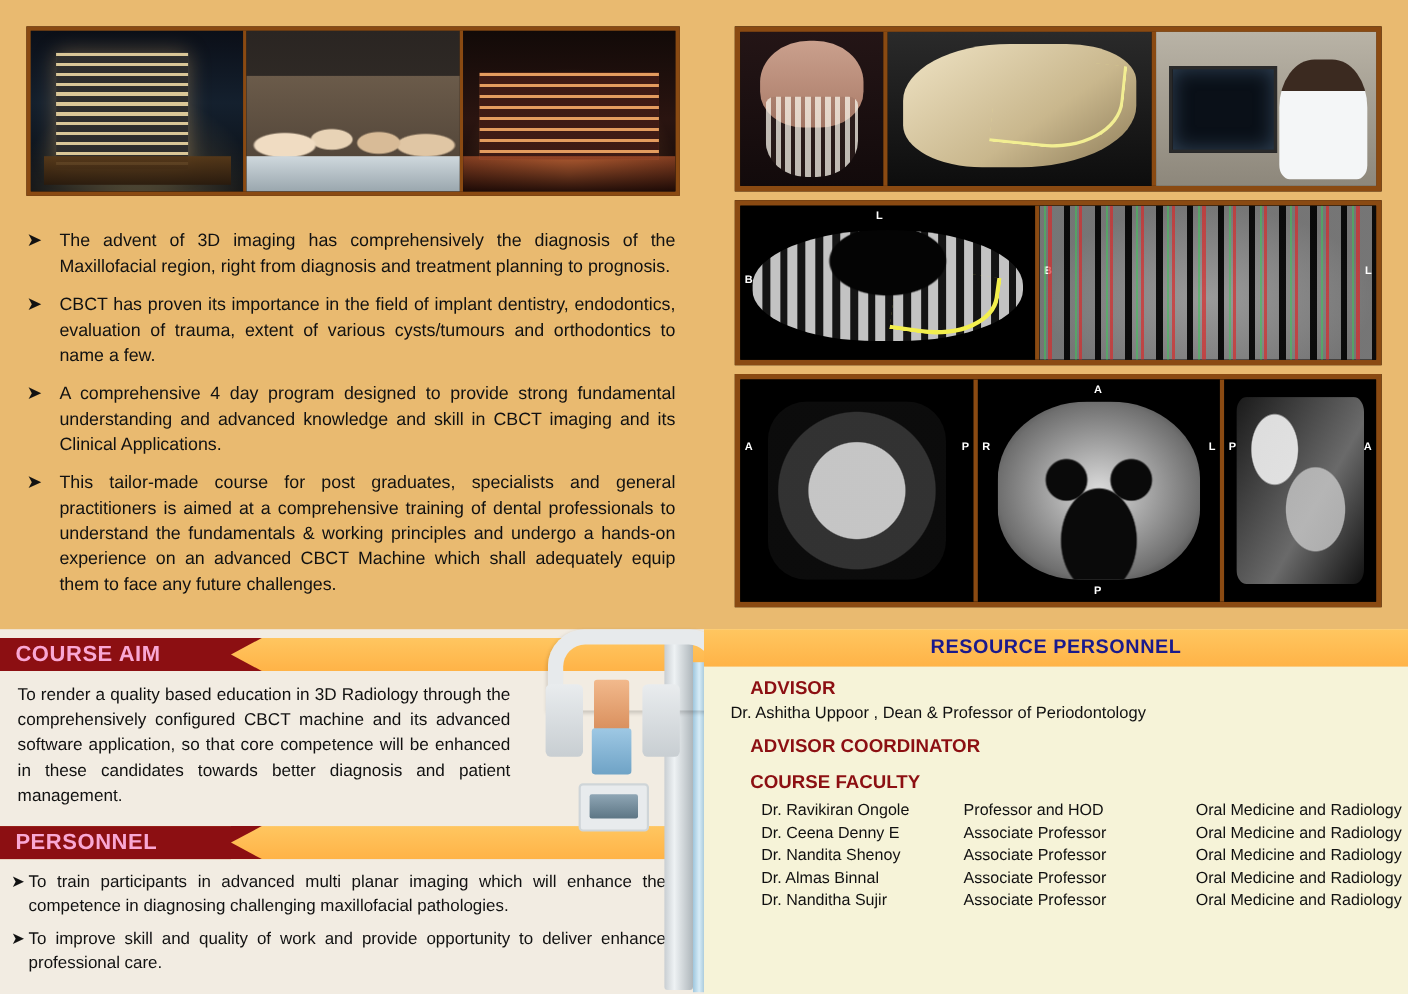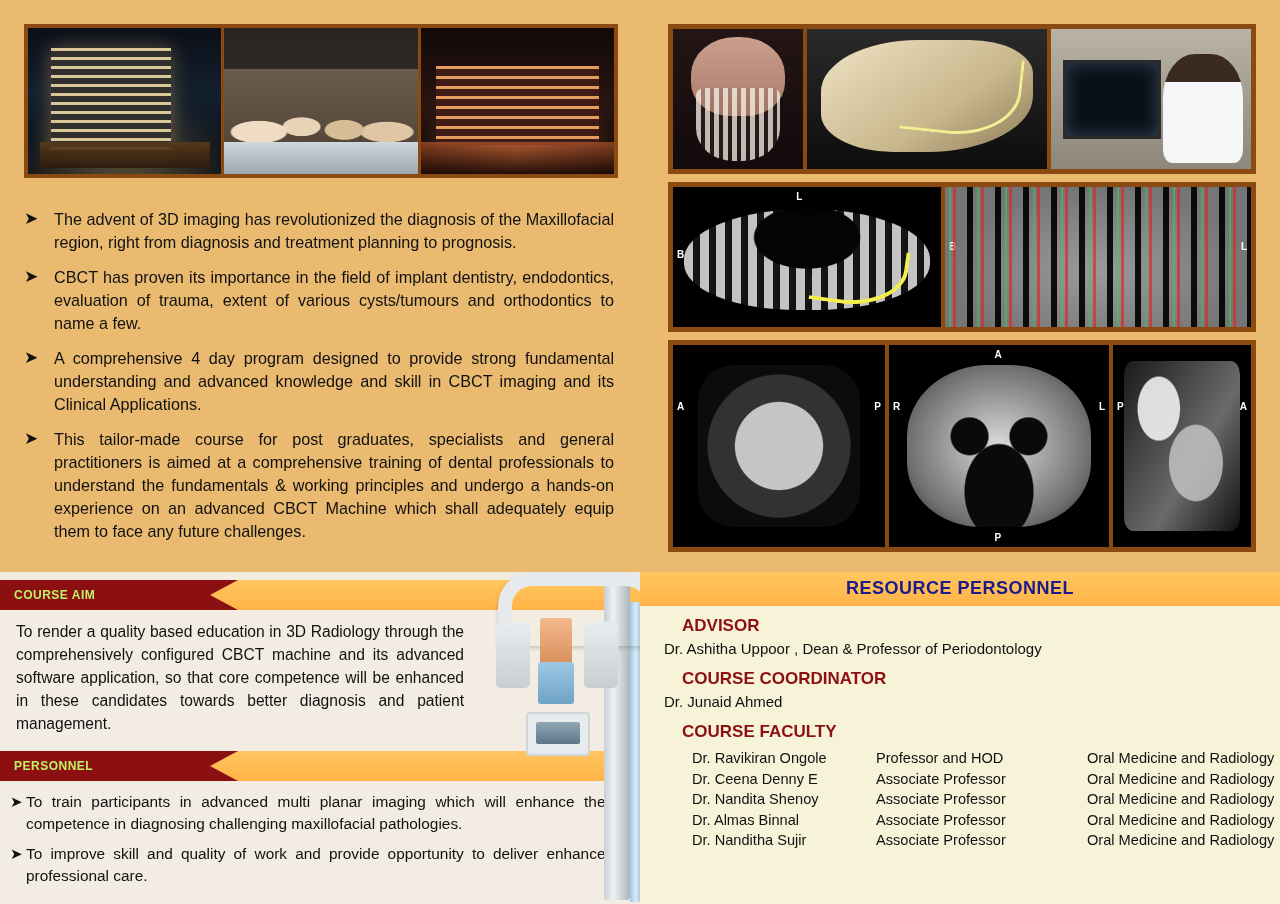--- a/index.html
+++ b/index.html
@@ -246,21 +246,21 @@
     background:#f6f3d8;
   }
   .banner{
     position:relative;height:30px;
     background:linear-gradient(#ffc660,#ffb347);
     display:flex;align-items:center;
   }
   .ribbon{
     position:relative;height:30px;min-width:170px;
     background:#8c0f12;
-    color:#bef264;font-weight:bold;font-size:12px;letter-spacing:.5px;
+    color:#f9a8d4;font-weight:bold;font-size:20px;letter-spacing:.5px;
     display:flex;align-items:center;padding-left:14px;padding-right:26px;
   }
   .ribbon::after{
     content:"";position:absolute;right:-28px;top:0;
     border-top:15px solid #8c0f12;
     border-bottom:15px solid #8c0f12;
     border-right:28px solid transparent;
   }
   .aim-banner{margin-top:8px;}
   .aim-text{
@@ -353,21 +353,21 @@
     <div class="left-col">
       <div class="photo-strip">
         <div class="photo ph-building1"></div>
         <div class="photo ph-students"></div>
         <div class="photo ph-building2"></div>
       </div>
 
       <div class="bullets">
         <div class="bullet">
           <div class="arrow">➤</div>
-          <div class="btext">The advent of 3D imaging has revolutionized the diagnosis of the Maxillofacial region, right from diagnosis and treatment planning to prognosis.</div>
+          <div class="btext">The advent of 3D imaging has comprehensively the diagnosis of the Maxillofacial region, right from diagnosis and treatment planning to prognosis.</div>
         </div>
         <div class="bullet">
           <div class="arrow">➤</div>
           <div class="btext">CBCT has proven its importance in the field of implant dentistry, endodontics, evaluation of trauma, extent of various cysts/tumours and orthodontics to name a few.</div>
         </div>
         <div class="bullet">
           <div class="arrow">➤</div>
           <div class="btext">A comprehensive 4 day program designed to provide strong fundamental understanding and advanced knowledge and skill in CBCT  imaging and its Clinical Applications.</div>
         </div>
         <div class="bullet">
@@ -449,22 +449,21 @@
         </div>
       </div>
     </div>
 
     <div class="br">
       <div class="rp-title">RESOURCE PERSONNEL</div>
 
       <div class="sect-head">ADVISOR</div>
       <div class="sect-line">Dr. Ashitha Uppoor , Dean &amp; Professor of Periodontology</div>
 
-      <div class="sect-head">COURSE COORDINATOR</div>
-      <div class="sect-line">Dr. Junaid Ahmed</div>
+      <div class="sect-head">ADVISOR COORDINATOR</div>
 
       <div class="sect-head">COURSE FACULTY</div>
       <div class="faculty">
         <div class="frow">
           <div class="fname">Dr. Ravikiran Ongole</div>
           <div class="frank">Professor and HOD</div>
           <div class="fdept">Oral Medicine and Radiology</div>
         </div>
         <div class="frow">
           <div class="fname">Dr. Ceena Denny E</div>

